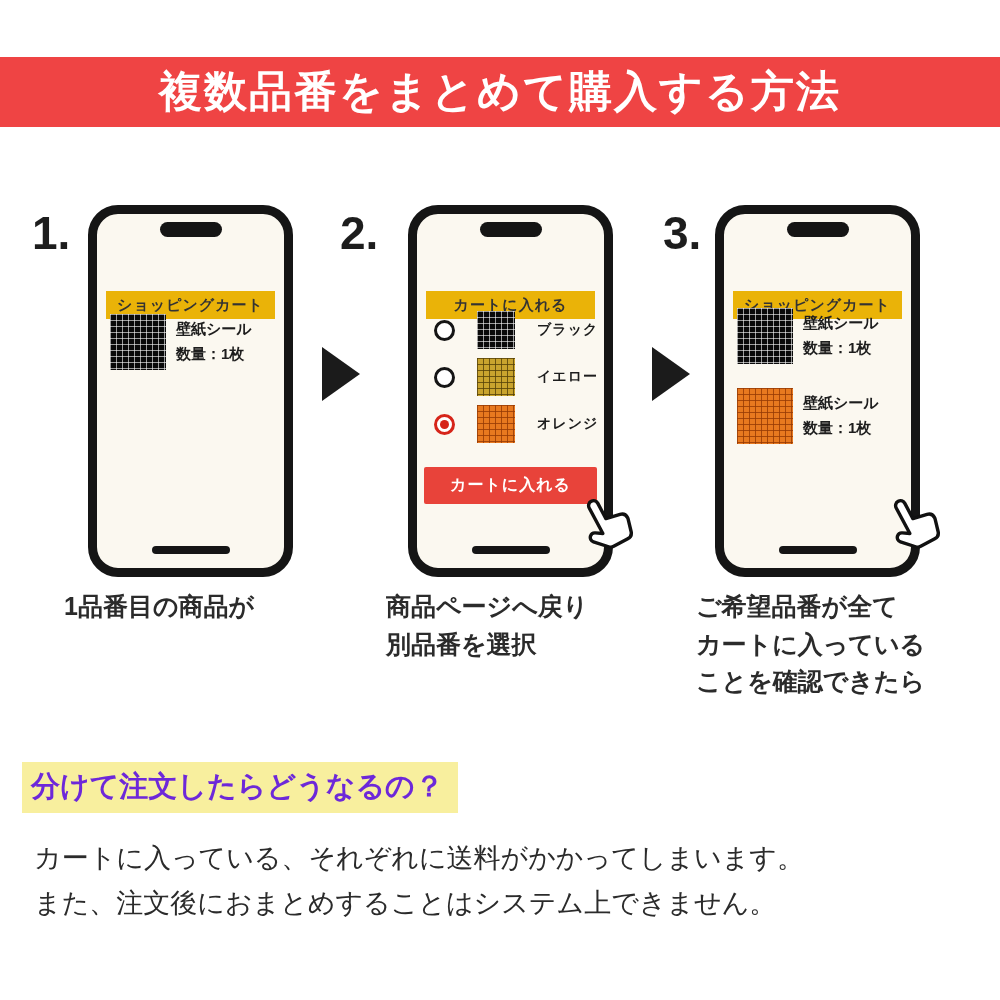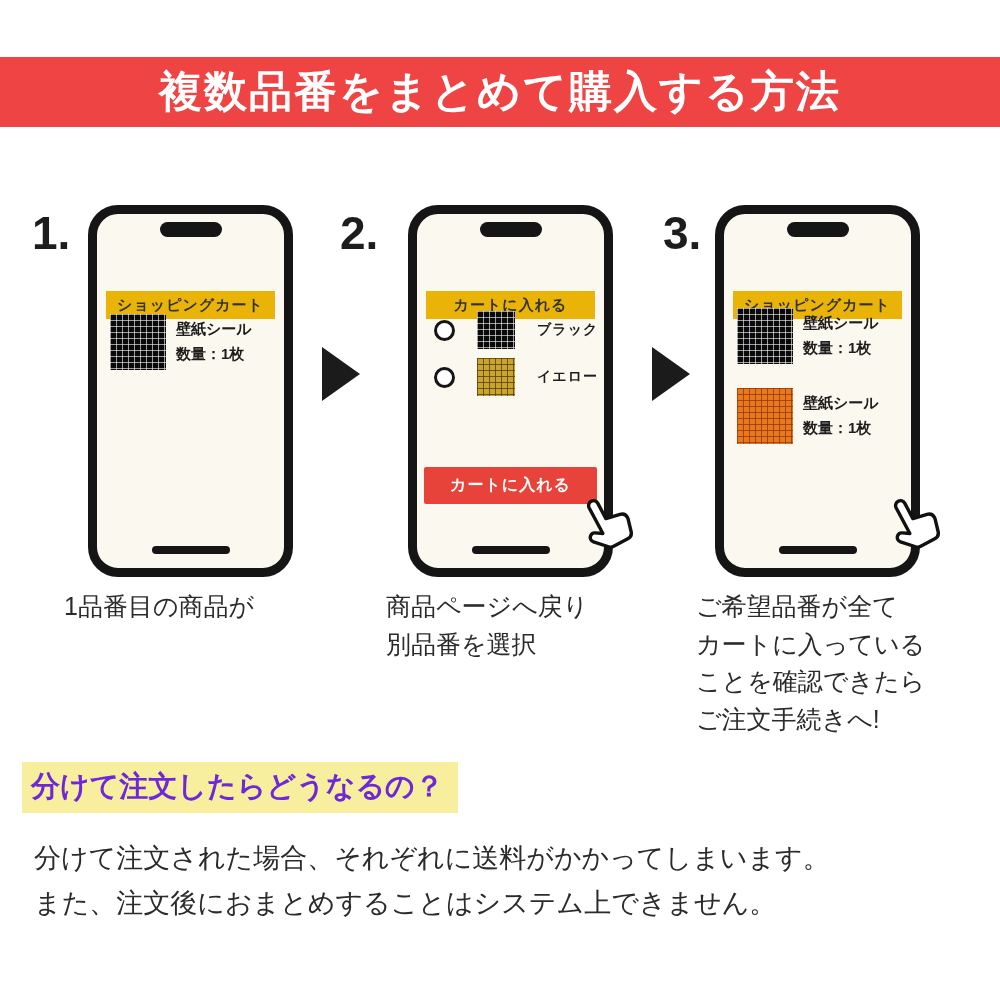--- a/index.html
+++ b/index.html
@@ -73,21 +73,21 @@
   .hand{position:absolute;width:68px;height:68px;right:-36px;bottom:8px;pointer-events:none;}
   .hand svg{width:100%;height:100%;transform:rotate(-28deg);}
 
   
   .arrow{position:absolute;top:347px;width:0;height:0;
     border-top:27px solid transparent;border-bottom:27px solid transparent;
     border-left:38px solid #1b1b1b;}
   .a1{left:322px}.a2{left:652px}
 
   
-  .caption{position:absolute;top:588px;font-size:25px;line-height:1.5;color:#2b2b2b;font-weight:400;}
+  .caption{position:absolute;top:588px;font-size:25px;line-height:1.5;color:#2b2b2b;font-weight:700;}
   .c1{left:64px}.c2{left:386px}.c3{left:696px}
 
   
   .qa-heading{position:absolute;top:762px;left:22px;font-size:29px;font-weight:bold;color:#6d28d9;}
   .qa-heading .hl{background:#f8ef9e;display:inline-block;padding:5px 14px 6px 9px;}
   .qa-body{position:absolute;top:836px;left:34px;font-size:27px;line-height:1.68;color:#2b2b2b;font-weight:500;}
 </style>
 </head>
 <body>
 
@@ -120,20 +120,25 @@
 
   <div class="option-row o1">
     <span class="radio"></span>
     <span class="swatch sm black"></span>
     <span class="option-label">ブラック</span>
   </div>
   <div class="option-row o2">
     <span class="radio"></span>
     <span class="swatch sm yellow"></span>
     <span class="option-label">イエロー</span>
+  </div>
+  <div class="option-row o3">
+    <span class="radio selected"></span>
+    <span class="swatch sm orange"></span>
+    <span class="option-label">オレンジ</span>
   </div>
 
   <div class="btn red">カートに入れる</div>
   <div class="hand">
     <svg viewBox="0 0 32 32" aria-hidden="true">
       <path d="M13 4.8c0-1.3 1-2.3 2.3-2.3s2.3 1 2.3 2.3v8.1l6.8 1.4c1.4.3 2.4 1.5 2.4 3 0 .25-.03.5-.09.74l-1.5 5.8c-.35 1.35-1.57 2.3-3 2.3h-7.5c-.83 0-1.63-.34-2.2-.94l-5.2-5.4c-.85-.88-.8-2.3.1-3.1.7-.63 1.75-.72 2.55-.22l3.1 1.93z" fill="#ffffff" stroke="#111111" stroke-width="1.6" stroke-linejoin="round"></path>
     </svg>
   </div>
   <div class="home-bar"></div>
 </div>
@@ -171,22 +176,21 @@
   <div>1品番目の商品が</div>
 </div>
 <div class="caption c2">
   <div>商品ページへ戻り</div>
   <div>別品番を選択</div>
 </div>
 <div class="caption c3">
   <div>ご希望品番が全て</div>
   <div>カートに入っている</div>
   <div>ことを確認できたら</div>
-  <div>ご注文手続きへ!</div>
 </div>
 
 <div class="qa-heading">
   <span class="hl">分けて注文したらどうなるの？</span>
 </div>
 <div class="qa-body">
-  <div>分けて注文された場合、それぞれに送料がかかってしまいます。</div>
+  <div>カートに入っている、それぞれに送料がかかってしまいます。</div>
   <div>また、注文後におまとめすることはシステム上できません。</div>
 </div>
 
 </body></html>

